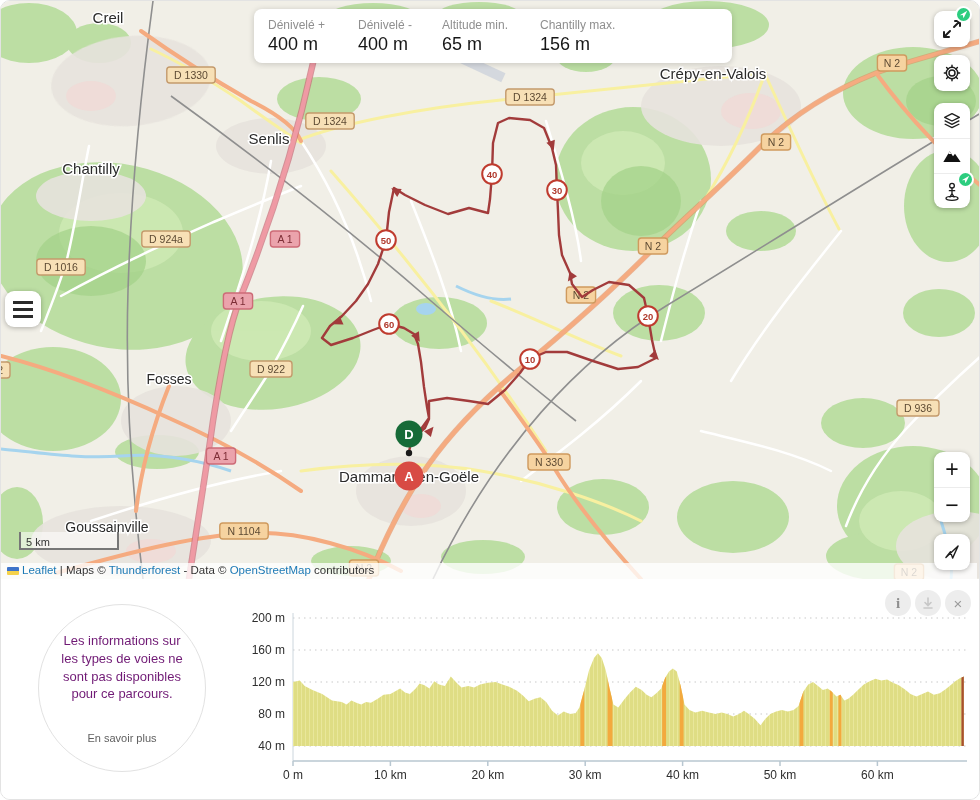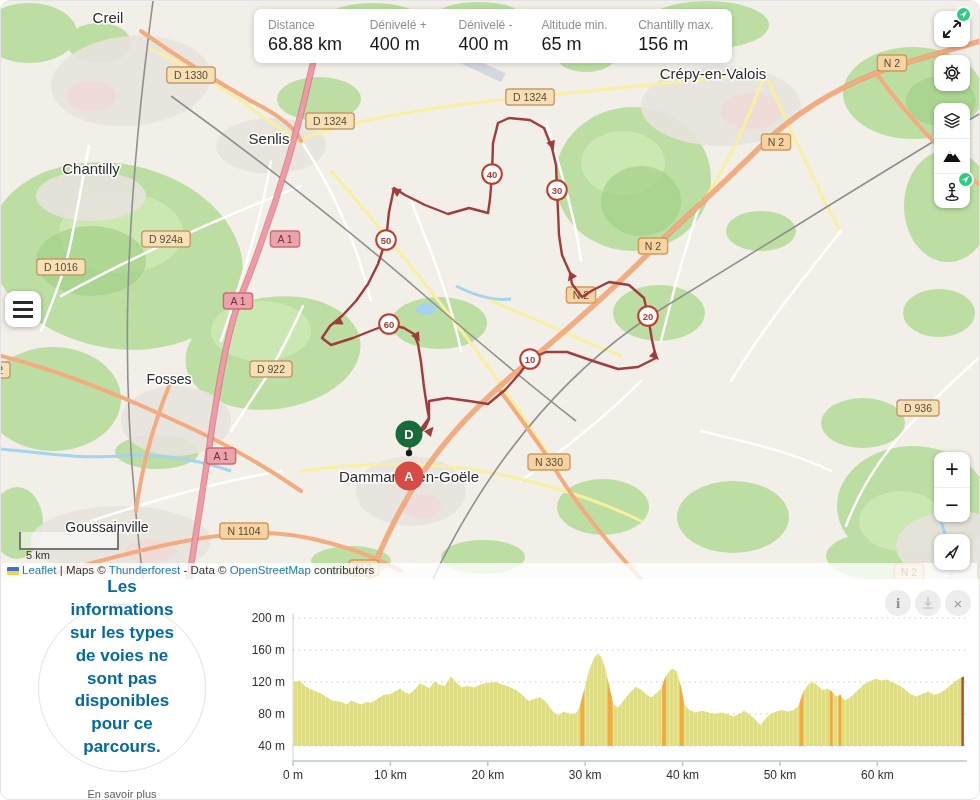--- a/index.html
+++ b/index.html
@@ -29,32 +29,32 @@
   .btn-group .cell + .cell{border-top:1px solid #ececec;}
   .zoombtn{font-size:23px;color:#141414;line-height:1;font-family:"Liberation Sans",sans-serif;}
   .badge{position:absolute;width:17px;height:17px;border-radius:50%;background:#2ccd7f;border:2px solid #fff;
          display:flex;align-items:center;justify-content:center;z-index:25;}
   .menu-btn{position:absolute;left:4px;top:290px;width:36px;height:36px;background:#fff;border:none;border-radius:9px;
        box-shadow:0 1px 5px rgba(0,0,0,.28);display:flex;flex-direction:column;align-items:center;justify-content:center;
        gap:4px;cursor:pointer;z-index:20;}
   .menu-btn span{display:block;width:20px;height:3px;background:#2b2b2b;}
   
   .scalebar{position:absolute;left:18px;top:531px;width:100px;height:18px;background:rgba(255,255,255,.55);
-       border:2px solid #777;border-top:none;font-size:11px;color:#333;padding:16px 0 0 5px;line-height:15px;z-index:15;}
+       border:2px solid #777;border-top:none;font-size:11px;color:#333;padding:3px 0 0 5px;line-height:15px;z-index:15;}
   .attrib{position:absolute;left:0;right:4px;bottom:0;height:16px;background:rgba(255,255,255,.78);
        font-size:11.5px;color:#333;padding:1px 4px 0 6px;z-index:18;white-space:nowrap;}
   .attrib a{color:#1c79b5;text-decoration:none;cursor:pointer;}
   .flag{display:inline-block;width:12px;height:8px;margin-right:3px;border-radius:1px;
        background:linear-gradient(#3f74c9 50%,#f5d24b 50%);vertical-align:-1px;}
   
   .chart-panel{position:relative;width:980px;height:222px;background:#fff;}
   .note-circle{position:absolute;left:37px;top:25px;width:168px;height:168px;border-radius:50%;
        border:1px solid #e2e2e2;background:#fff;display:flex;flex-direction:column;align-items:center;
        justify-content:center;text-align:center;padding:16px 20px;z-index:5;}
-  .note-circle .txt{font-size:17px;font-weight:bold;color:#0369a1;line-height:1.35;}
+  .note-circle .txt{font-size:13px;font-weight:normal;color:#701a75;line-height:1.35;}
   .note-circle .more{margin-top:29px;font-size:11px;color:#5f5f5f;cursor:pointer;}
   .chart-icons{position:absolute;right:10px;top:11px;display:flex;gap:4px;z-index:6;}
   .cicon{width:26px;height:26px;border-radius:50%;background:#ededed;border:none;display:flex;
        align-items:center;justify-content:center;cursor:pointer;padding:0;}
   .cicon.info{font-family:"Liberation Serif",serif;font-weight:bold;font-size:15px;color:#8f8f8f;}
   .cicon.close{font-size:15px;color:#9a9a9a;}
   #chart-svg{position:absolute;left:250px;top:4px;}
   .tick-label{font-size:12px;fill:#2e2e2e;font-family:"Liberation Sans",sans-serif;}
 </style>
 </head>
@@ -314,24 +314,20 @@
             <text x="385" y="242.5" text-anchor="middle" font-size="9.5" font-weight="bold" fill="#b03a2e" font-family="&quot;Liberation Sans&quot;,sans-serif">50</text>
           </g>
           <g>
             <circle cx="388" cy="323" r="9.8" fill="#fff" stroke="#bf3b2e" stroke-width="2"></circle>
             <text x="388" y="326.5" text-anchor="middle" font-size="9.5" font-weight="bold" fill="#b03a2e" font-family="&quot;Liberation Sans&quot;,sans-serif">60</text>
           </g>
         </g>
     </svg>
 
     <div class="stats">
-      <div class="stat w1">
-          <span class="lbl">Distance</span>
-          <span class="val">68.88 km</span>
-        </div>
       <div class="stat w2">
           <span class="lbl">Dénivelé +</span>
           <span class="val">400 m</span>
         </div>
       <div class="stat w3">
           <span class="lbl">Dénivelé -</span>
           <span class="val">400 m</span>
         </div>
       <div class="stat w4">
           <span class="lbl">Altitude min.</span>

